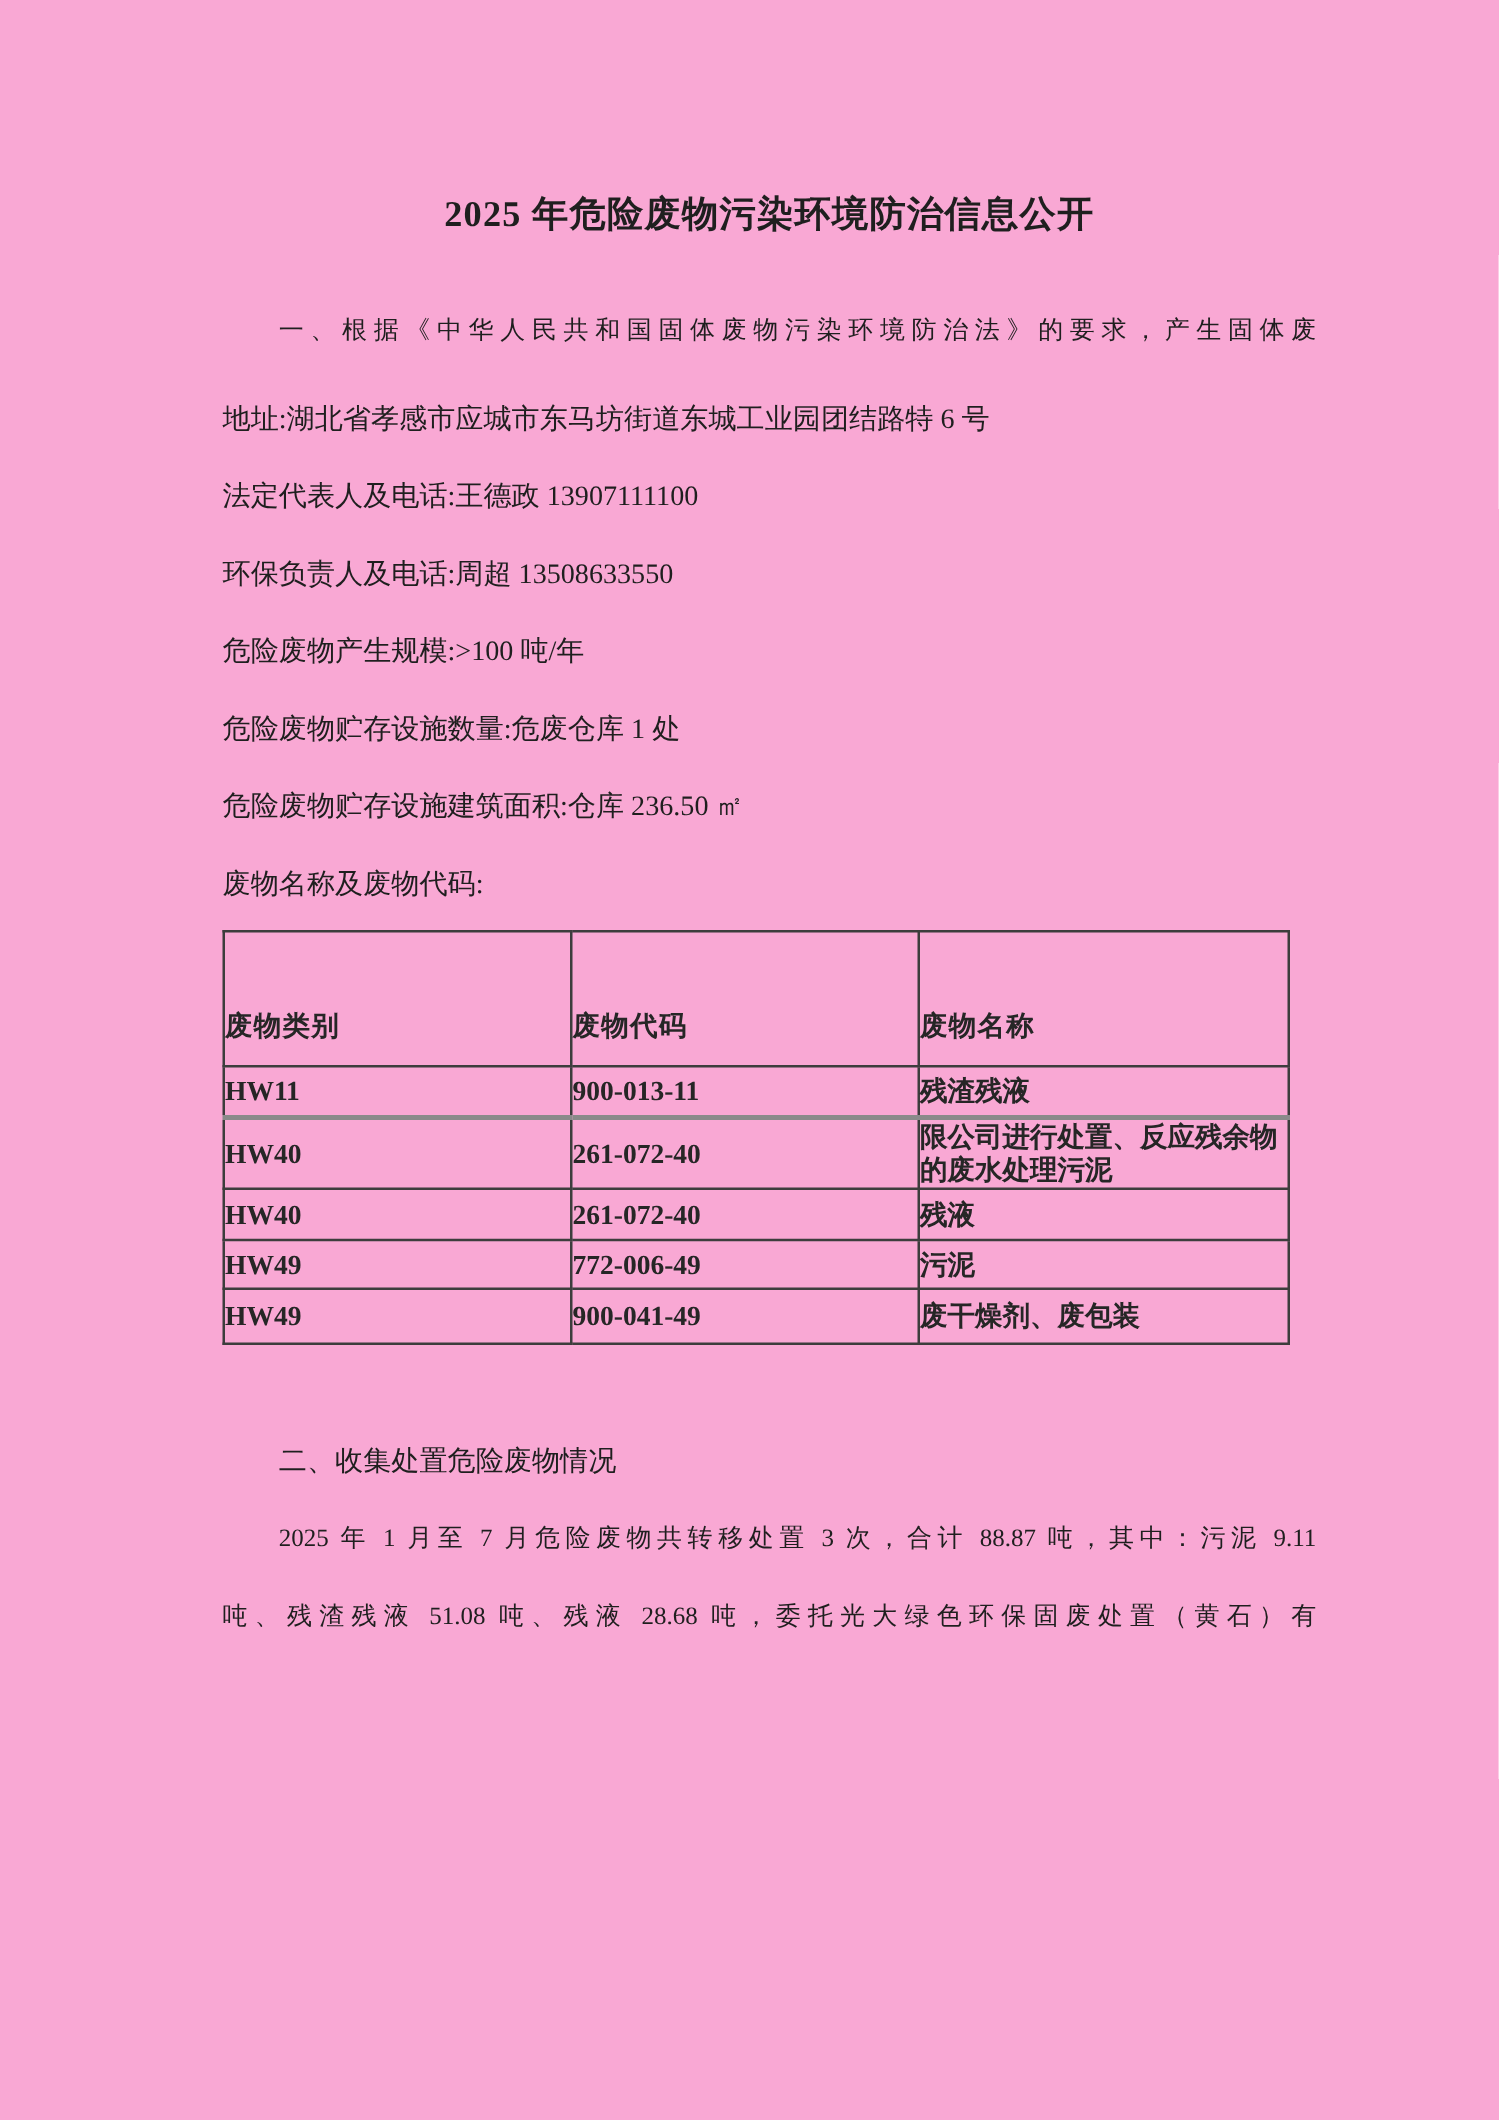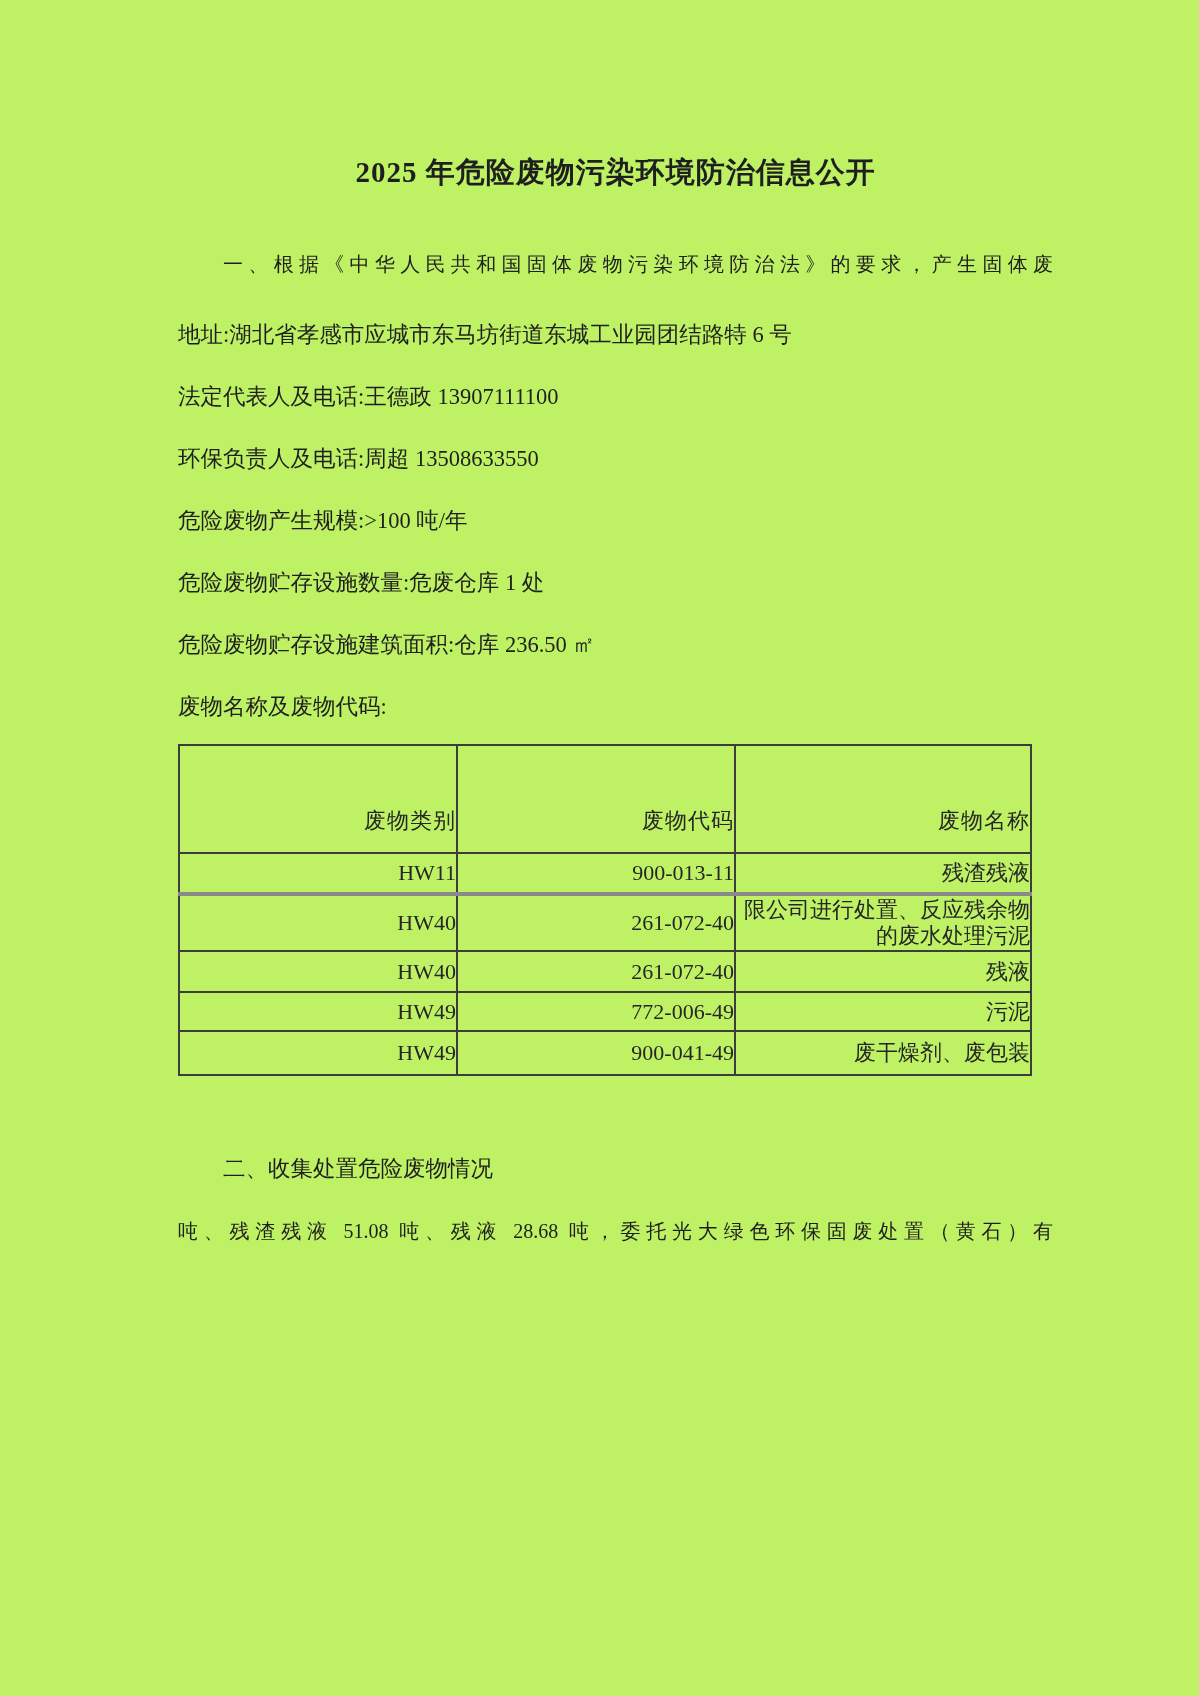--- a/index.html
+++ b/index.html
@@ -1,20 +1,20 @@
 <!DOCTYPE html>
 <html><head>
 <meta charset="utf-8">
 <style>
   html, body { margin: 0; padding: 0; background: #ffffff; }
   .page {
     position: relative;
     width: 1199px;
     height: 1696px;
-    background: #bef264;
+    background: #f9a8d4;
     box-sizing: border-box;
     padding: 148px 146px 0 178px;
     font-family: "Liberation Serif", "DejaVu Serif", serif;
     color: #1f1f1f;
     overflow: hidden;
   }
   .doc-title {
     margin: 0;
     font-size: 29px;
     font-weight: 700;
@@ -44,22 +44,22 @@
     width: 852px;
     margin-top: 6px;
     font-size: 22px;
     color: #262626;
   }
   .waste-table col.c1 { width: 278px; }
   .waste-table col.c2 { width: 278px; }
   .waste-table col.c3 { width: 296px; }
   .waste-table th, .waste-table td {
     border: 2px solid #3d3d3d;
-    text-align: right;
-    font-weight: normal;
+    text-align: left;
+    font-weight: bold;
     padding: 0;
   }
   .waste-table th {
     height: 90px;
     vertical-align: bottom;
     padding-bottom: 16px;
     letter-spacing: 1px;
   }
   .waste-table td { vertical-align: middle; }
   tr.row-h40 td { height: 40px; }
@@ -131,16 +131,17 @@
       <tr class="row-h42">
         <td>HW49</td>
         <td>900-041-49</td>
         <td>废干燥剂、废包装</td>
       </tr>
     </tbody>
   </table>
 
   <div>
     <div class="line indent section2-heading">二、收集处置危险废物情况</div>
+    <div class="wrapline indent">2025 年 1 月至 7 月危险废物共转移处置 3 次，合计 88.87 吨，其中：污泥 9.11</div>
     <div class="wrapline">吨、残渣残液 51.08 吨、残液 28.68 吨，委托光大绿色环保固废处置（黄石）有</div>
   </div>
 
 </div>
 
 </body></html>

